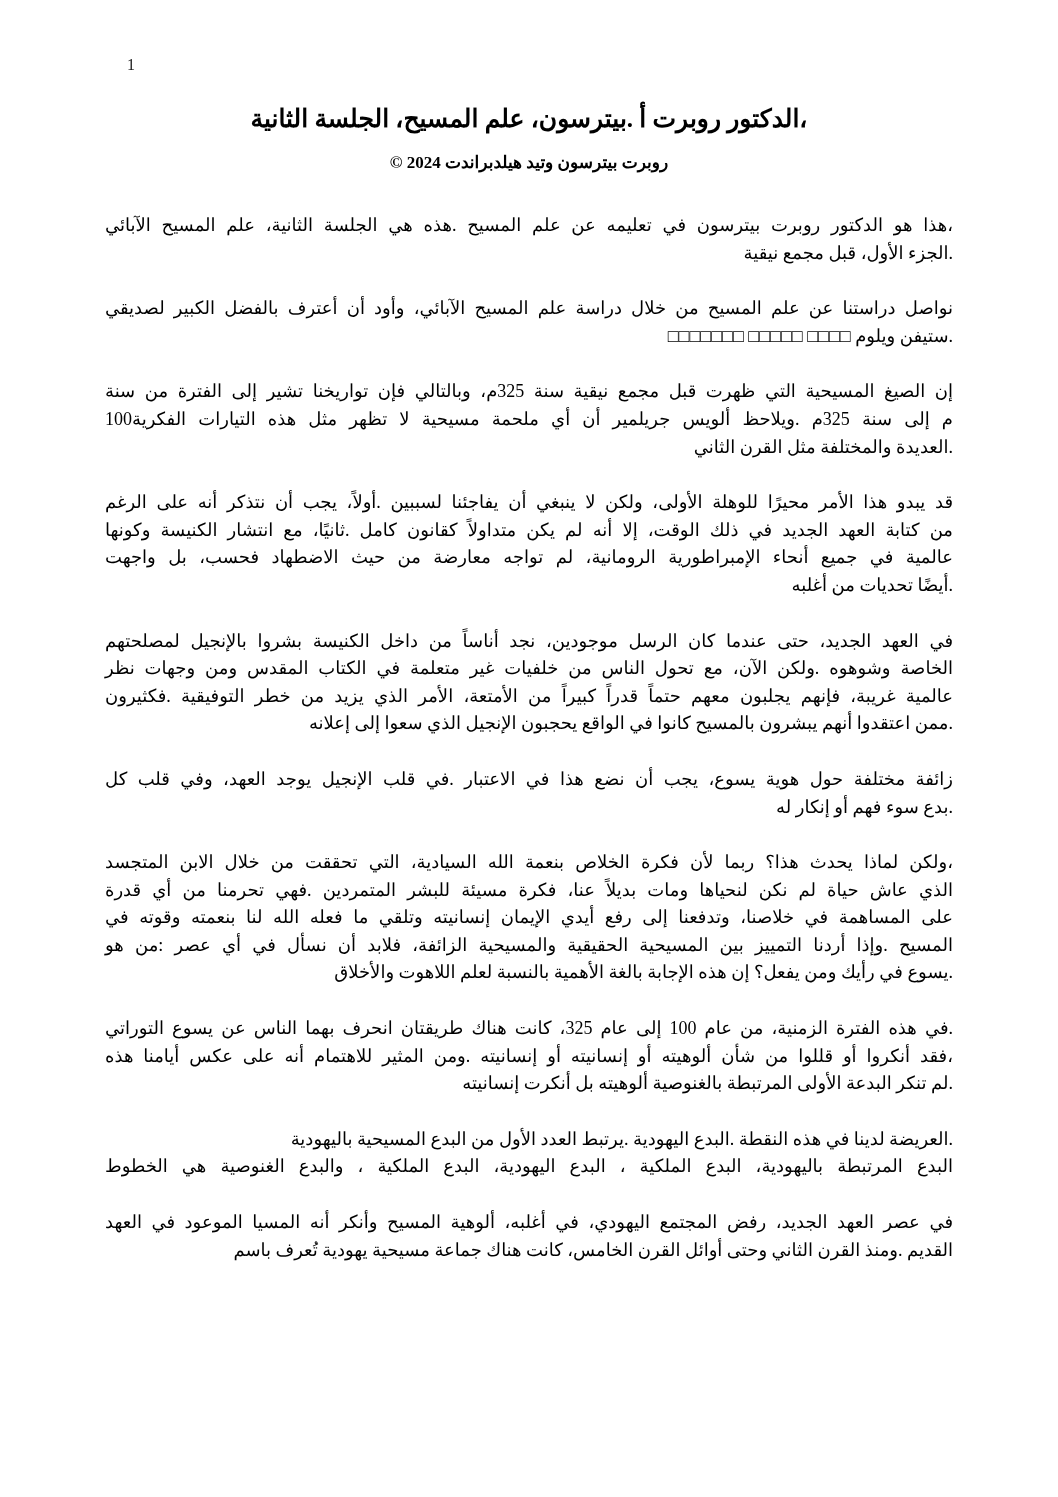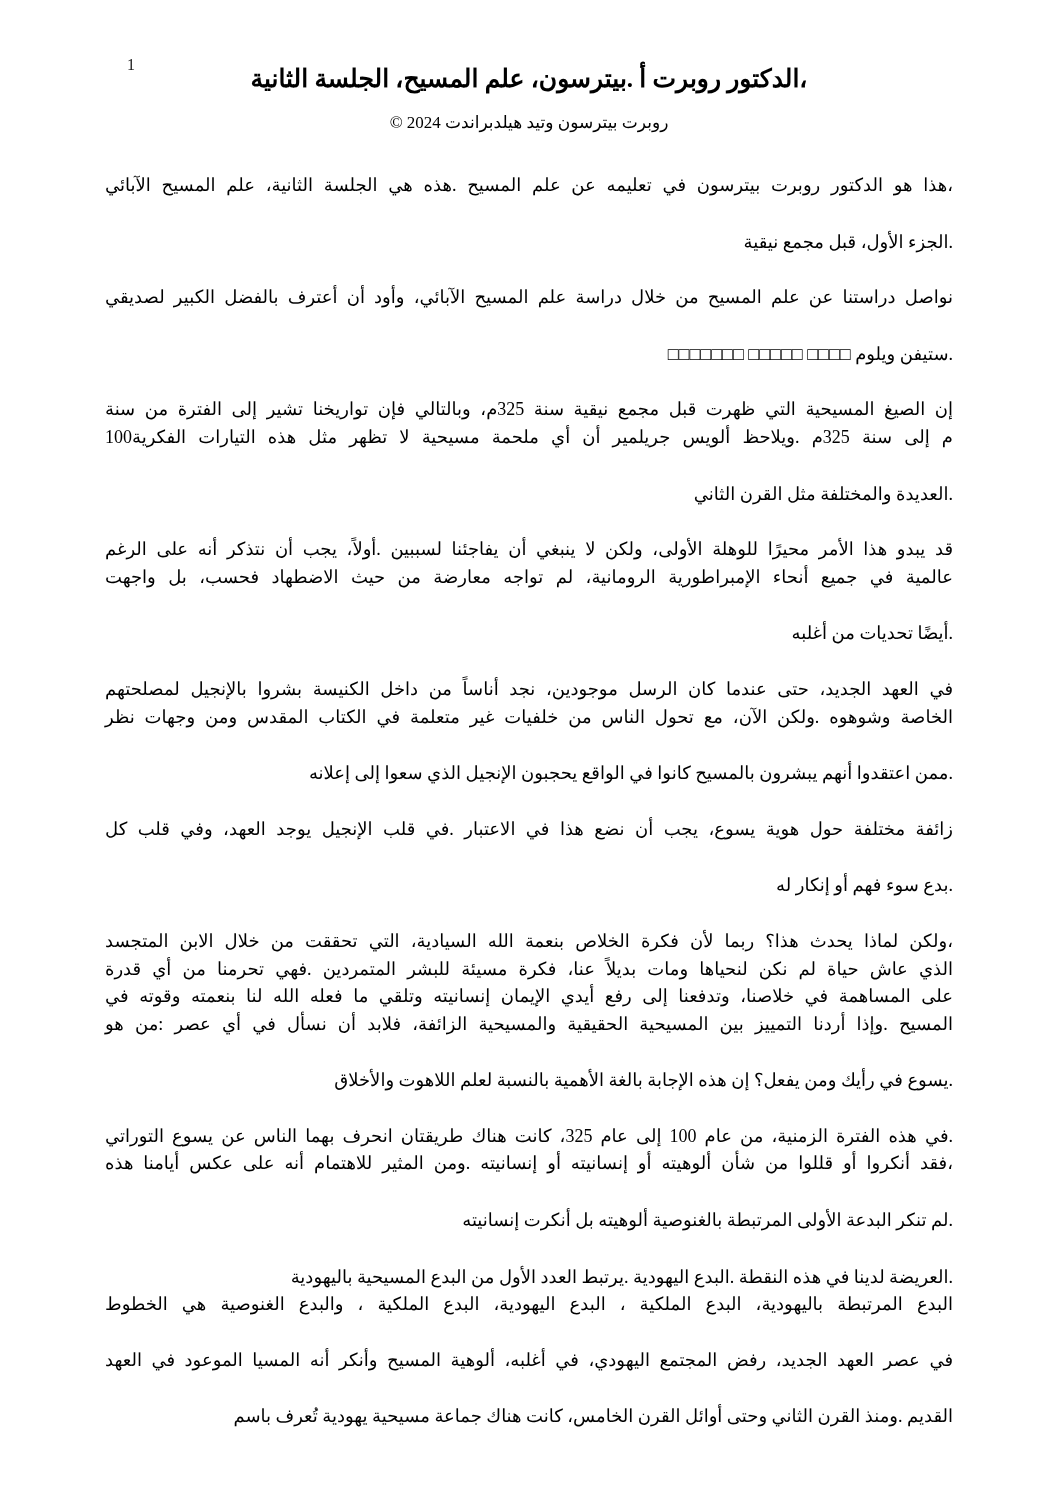--- a/index.html
+++ b/index.html
@@ -18,52 +18,52 @@
   }
   .page-number {
     position: absolute;
     top: 55px;
     left: 127px;
     font-size: 16px;
     line-height: 20px;
     color: #1a1a1a;
   }
   .header {
-    padding-top: 60px;
+    padding-top: 100px;
     text-align: center;
   }
   .title-line {
     direction: rtl;
     font-size: 25px;
     font-weight: 700;
     line-height: 38px;
   }
   .byline {
     direction: rtl;
     font-size: 17px;
     line-height: 26px;
     margin-top: 12px;
+    font-weight: bold;
   }
   .content {
     direction: rtl;
     margin-top: 36px;
     padding: 0 105px;
     font-size: 18px;
   }
   .paragraph {
     margin: 0 0 28px 0;
   }
   .line {
     line-height: 27.6px;
     text-align: justify;
     text-align-last: justify;
   }
   .line.last {
     text-align-last: right;
-    margin-top: 29px;
   }
 </style>
 </head>
 <body>
 
 <div class="page">
 
   <div class="page-number">1</div>
 
   <div class="header">
@@ -84,27 +84,29 @@
     </div>
 
     <div class="paragraph">
       <div class="line">إن الصيغ المسيحية التي ظهرت قبل مجمع نيقية سنة 325م، وبالتالي فإن تواريخنا تشير إلى الفترة من سنة</div>
       <div class="line">م إلى سنة 325م .ويلاحظ ألويس جريلمير أن أي ملحمة مسيحية لا تظهر مثل هذه التيارات الفكرية100</div>
       <div class="line last">.العديدة والمختلفة مثل القرن الثاني</div>
     </div>
 
     <div class="paragraph">
       <div class="line">قد يبدو هذا الأمر محيرًا للوهلة الأولى، ولكن لا ينبغي أن يفاجئنا لسببين .أولاً، يجب أن نتذكر أنه على الرغم</div>
+      <div class="line">من كتابة العهد الجديد في ذلك الوقت، إلا أنه لم يكن متداولاً كقانون كامل .ثانيًا، مع انتشار الكنيسة وكونها</div>
       <div class="line">عالمية في جميع أنحاء الإمبراطورية الرومانية، لم تواجه معارضة من حيث الاضطهاد فحسب، بل واجهت</div>
       <div class="line last">.أيضًا تحديات من أغلبه</div>
     </div>
 
     <div class="paragraph">
       <div class="line">في العهد الجديد، حتى عندما كان الرسل موجودين، نجد أناساً من داخل الكنيسة بشروا بالإنجيل لمصلحتهم</div>
       <div class="line">الخاصة وشوهوه .ولكن الآن، مع تحول الناس من خلفيات غير متعلمة في الكتاب المقدس ومن وجهات نظر</div>
+      <div class="line">عالمية غريبة، فإنهم يجلبون معهم حتماً قدراً كبيراً من الأمتعة، الأمر الذي يزيد من خطر التوفيقية .فكثيرون</div>
       <div class="line last">.ممن اعتقدوا أنهم يبشرون بالمسيح كانوا في الواقع يحجبون الإنجيل الذي سعوا إلى إعلانه</div>
     </div>
 
     <div class="paragraph">
       <div class="line">زائفة مختلفة حول هوية يسوع، يجب أن نضع هذا في الاعتبار .في قلب الإنجيل يوجد العهد، وفي قلب كل</div>
       <div class="line last">.بدع سوء فهم أو إنكار له</div>
     </div>
 
     <div class="paragraph">
       <div class="line">،ولكن لماذا يحدث هذا؟ ربما لأن فكرة الخلاص بنعمة الله السيادية، التي تحققت من خلال الابن المتجسد</div>

